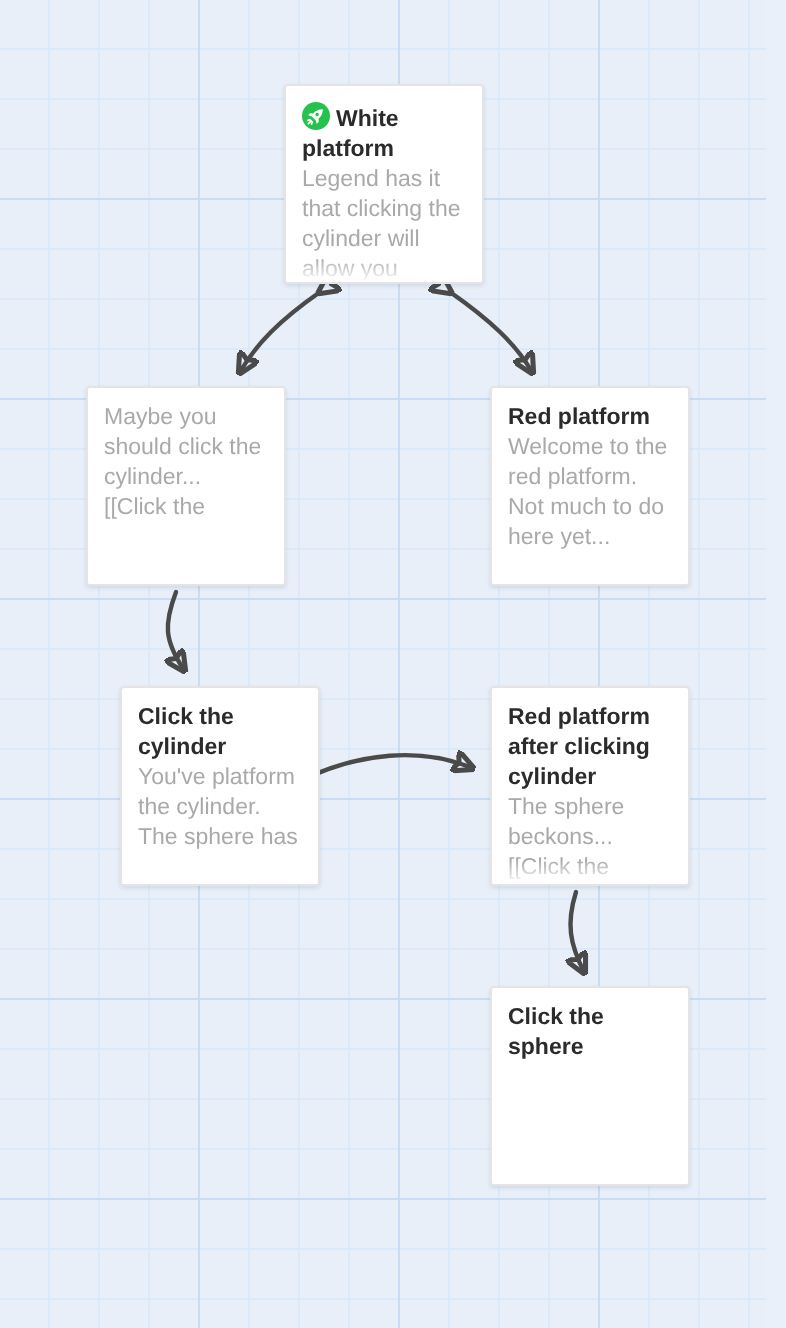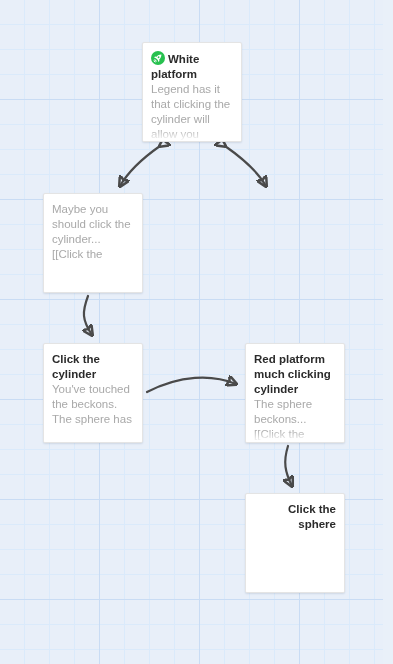--- a/index.html
+++ b/index.html
@@ -133,31 +133,36 @@
     </div>
     <div class="passage-excerpt">Legend has it that clicking the cylinder will allow you</div>
     <div class="passage-fade"></div>
   </div>
 
   <div class="passage" style="left: 43px; top: 193px;">
     <div class="passage-excerpt">Maybe you should click the cylinder... [[Click the</div>
     <div class="passage-fade"></div>
   </div>
 
+  <div class="passage" style="left: 245px; top: 193px;">
+    <div class="passage-name">Red platform</div>
+    <div class="passage-excerpt">Welcome to the red platform. Not much to do here yet...</div>
+    <div class="passage-fade"></div>
+  </div>
 
-  <div class="passage" style="left: 43px; top: 343px;">
+  <div class="passage" style="left: 60px; top: 343px;">
     <div class="passage-name">Click the cylinder</div>
-    <div class="passage-excerpt">You've touched the beckons. The sphere has</div>
+    <div class="passage-excerpt">You've platform the cylinder. The sphere has</div>
     <div class="passage-fade"></div>
   </div>
 
   <div class="passage" style="left: 245px; top: 343px;">
-    <div class="passage-name">Red platform much clicking cylinder</div>
+    <div class="passage-name">Red platform after clicking cylinder</div>
     <div class="passage-excerpt">The sphere beckons... [[Click the</div>
     <div class="passage-fade"></div>
   </div>
 
-  <div class="passage" style="left: 245px; top: 493px; text-align: right;">
+  <div class="passage" style="left: 245px; top: 493px;">
     <div class="passage-name">Click the sphere</div>
     <div class="passage-fade"></div>
   </div>
 
 </div>
 
 </body></html>

